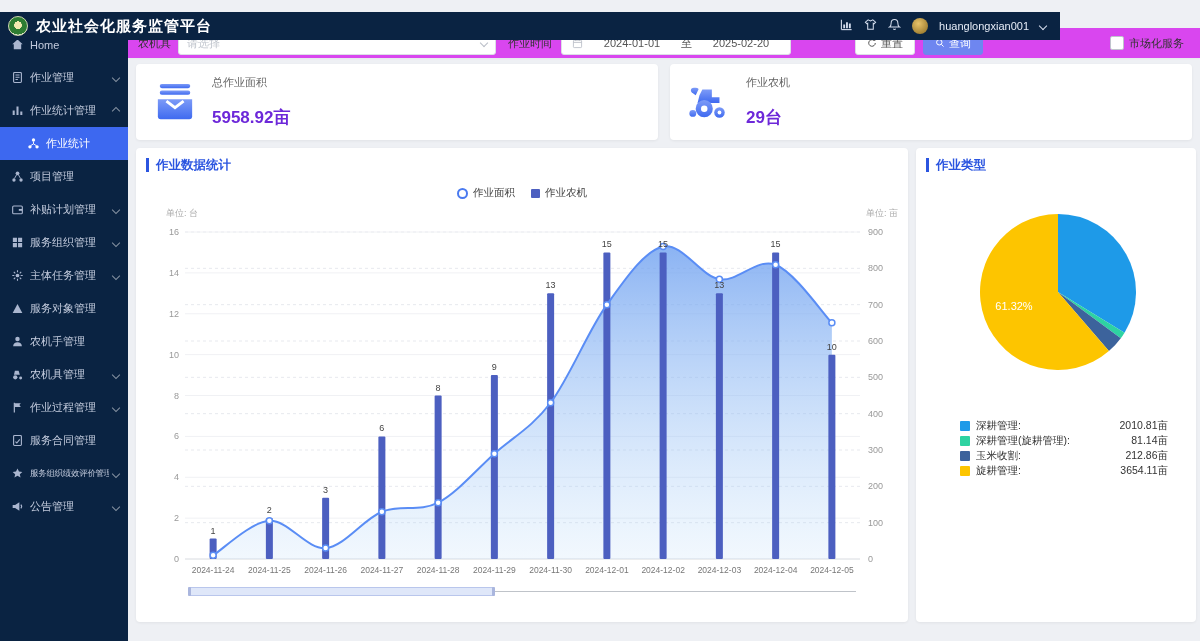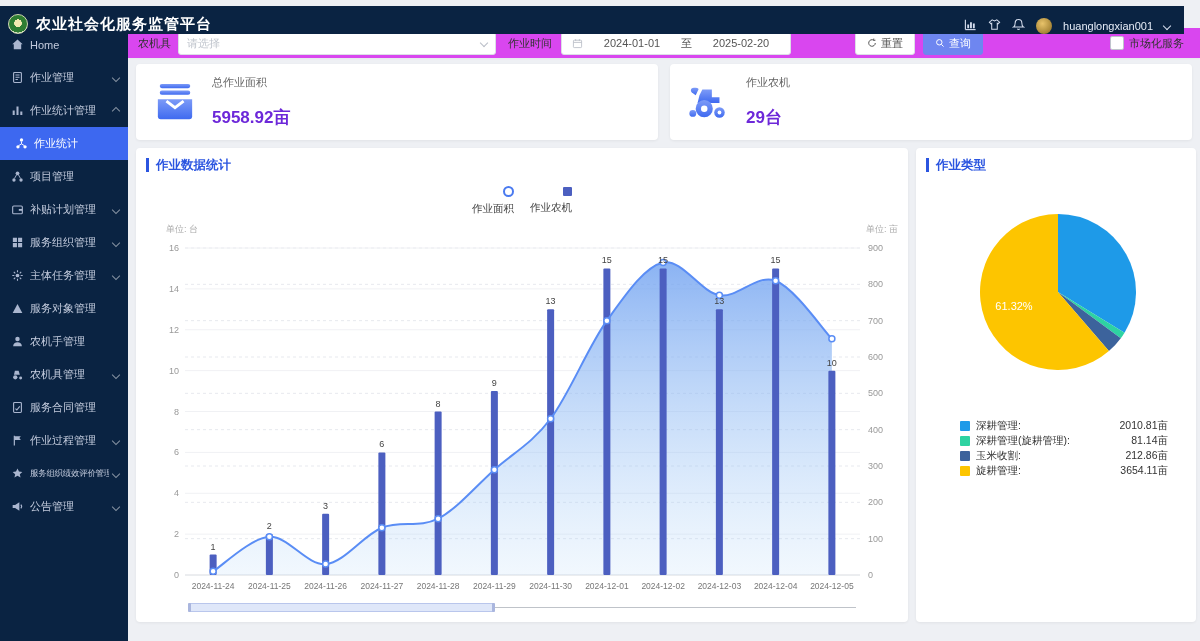--- a/index.html
+++ b/index.html
@@ -1,36 +1,36 @@
 <!DOCTYPE html>
 <html><head>
 <meta charset="utf-8">
 <style>
   html,body{margin:0;padding:0;}
   body{width:1200px;height:641px;position:relative;overflow:hidden;
        font-family:"Liberation Sans","DejaVu Sans",sans-serif;background:#eef0f4;font-size:12px;color:#333;}
   
-  .topbar{position:absolute;top:6px;left:0;width:1184px;height:28px;background:#0a2342;display:flex;align-items:flex-end;z-index:5;}
+  .topbar{position:absolute;top:12px;left:0;width:1060px;height:28px;background:#0a2342;display:flex;align-items:center;z-index:5;}
   .logo{width:18px;height:18px;border-radius:50%;margin:0 8px 0 8px;
         background:radial-gradient(circle at 50% 45%,#f3e9b0 0 28%,#2e7d32 29% 70%,#dfe8d0 71%);border:1px solid #cfd8b0;}
   .app-title{color:#fff;font-size:15px;font-weight:bold;letter-spacing:1px;}
   .topbar-right{margin-left:auto;display:flex;align-items:center;gap:11px;padding-right:14px;color:#d6deee;}
   .topbar-right svg{width:13px;height:13px;}
   .avatar{width:16px;height:16px;border-radius:50%;background:radial-gradient(circle at 40% 35%,#e8c36a,#8a6a20);}
   .username{color:#e6ecf7;font-size:11px;}
   .chev{display:inline-block;width:5px;height:5px;border-right:1.4px solid currentColor;border-bottom:1.4px solid currentColor;transform:rotate(45deg);}
   .chev.up{transform:rotate(-135deg);}
   
   .sidebar{position:absolute;top:28px;left:0;width:128px;bottom:0;background:#0a2342;overflow:hidden;}
   .side-item{height:33px;display:flex;align-items:center;padding:0 9px 0 11px;color:#c3cbdd;cursor:pointer;}
   .side-item svg{width:13px;height:13px;flex:0 0 13px;margin-right:6px;color:#aab6cf;}
   .side-item .s-label{font-size:11px;white-space:nowrap;overflow:hidden;flex:1;}
   .side-item .s-label.small{font-size:8.5px;letter-spacing:-0.3px;}
   .side-item .chev{color:rgba(255,255,255,.5);margin-left:4px;}
-  .side-item.child{padding-left:15px;}
+  .side-item.child{padding-left:27px;}
   .side-item.active{background:#3d68f0;color:#fff;}
   .side-item.active svg{color:#fff;}
   
   .main{position:absolute;top:28px;left:128px;width:1072px;bottom:0;background:#eef0f4;}
   
   .filterbar{height:30px;background:#d946ef;display:flex;align-items:center;padding:0 10px;box-shadow:0 1px 2px rgba(0,0,0,.04);}
   .f-label{font-size:11px;color:#333;margin-right:7px;white-space:nowrap;}
   .select{width:300px;height:21px;border:1px solid #dcdfe6;border-radius:3px;display:flex;align-items:center;padding:0 8px;background:#fff;}
   .select .placeholder{color:#bfc4cc;font-size:11px;flex:1;}
   .select .chev{color:#b9bec7;}
@@ -52,21 +52,21 @@
   .card .ct{margin-left:16px;}
   .card .c-label{font-size:11px;color:#666;}
   .card .c-value{font-size:17px;font-weight:bold;color:#6d28d9;margin-top:16px;}
   
   .panels{display:flex;gap:8px;margin:8px 8px 0 8px;}
   .panel{background:#fff;border-radius:4px;height:474px;box-sizing:border-box;padding:10px;box-shadow:0 1px 3px rgba(0,0,0,.06);}
   .panel.left{width:772px;}
   .panel.right{flex:1;}
   .section-title{color:#2b55e0;font-weight:bold;font-size:12.5px;border-left:3px solid #2b55e0;padding-left:7px;line-height:14px;}
   .chart-legend{display:flex;justify-content:center;gap:16px;margin-top:14px;align-items:center;}
-  .cl-item{display:flex;align-items:flex-end;gap:5px;font-size:10.5px;color:#444;flex-direction:column;}
+  .cl-item{display:flex;align-items:center;gap:5px;font-size:10.5px;color:#444;}
   .marker-circle{width:7px;height:7px;border:2px solid #4a7af0;border-radius:50%;background:#fff;}
   .marker-square{width:9px;height:9px;background:#4c5fc0;border-radius:1px;}
   .combo-wrap{margin-top:2px;}
   
   .datazoom{position:relative;height:9px;margin:2px 0 0 42px;width:668px;}
   .dz-track{position:absolute;left:0;right:0;top:4px;height:1px;background:#bfc3c9;}
   .dz-win{position:absolute;left:0;width:46%;top:0;bottom:0;background:#dfe7f9;border:1px solid #b9c6ec;border-radius:2px;box-sizing:border-box;}
   .dz-handle{position:absolute;top:-1px;bottom:-1px;width:3px;background:#aab6de;border-radius:1px;}
   
   .pie-wrap{margin-top:38px;display:flex;justify-content:center;}
@@ -182,32 +182,32 @@
       <svg viewBox="0 0 14 14">
         <path d="M3.2 7.4 4.2 3h4l1.3 4.4z" fill="currentColor"></path>
         <circle cx="4.6" cy="10" r="2.3" fill="currentColor"></circle>
         <circle cx="10.4" cy="10.8" r="1.6" fill="currentColor"></circle>
       </svg>
       <span class="s-label">农机具管理</span>
       <span class="chev down"></span>
     </div>
     <div class="side-item">
       <svg viewBox="0 0 14 14">
+        <path d="M3.6 1.8v10.6" stroke="currentColor" stroke-width="1.3"></path>
+        <path d="M3.6 2.4h7L9 4.4l1.6 2h-7z" fill="currentColor"></path>
+      </svg>
+      <span class="s-label">作业过程管理</span>
+      <span class="chev down"></span>
+    </div>
+    <div class="side-item">
+      <svg viewBox="0 0 14 14">
         <rect x="2.8" y="1.6" width="8.4" height="10.8" rx="1" fill="none" stroke="currentColor" stroke-width="1.2"></rect>
         <path d="M4.8 8.2 6.3 9.7 9.4 5.8" stroke="currentColor" fill="none" stroke-width="1.2"></path>
       </svg>
       <span class="s-label">服务合同管理</span>
-    </div>
-    <div class="side-item">
-      <svg viewBox="0 0 14 14">
-        <path d="M3.6 1.8v10.6" stroke="currentColor" stroke-width="1.3"></path>
-        <path d="M3.6 2.4h7L9 4.4l1.6 2h-7z" fill="currentColor"></path>
-      </svg>
-      <span class="s-label">作业过程管理</span>
-      <span class="chev down"></span>
     </div>
     <div class="side-item">
       <svg viewBox="0 0 14 14">
         <path d="M7 1.6 8.6 4.9l3.6.4-2.7 2.4.8 3.6L7 9.4 3.7 11.3l.8-3.6L1.8 5.3l3.6-.4Z" fill="currentColor"></path>
       </svg>
       <span class="s-label small">服务组织绩效评价管理</span>
       <span class="chev down"></span>
     </div>
     <div class="side-item">
       <svg viewBox="0 0 14 14">

